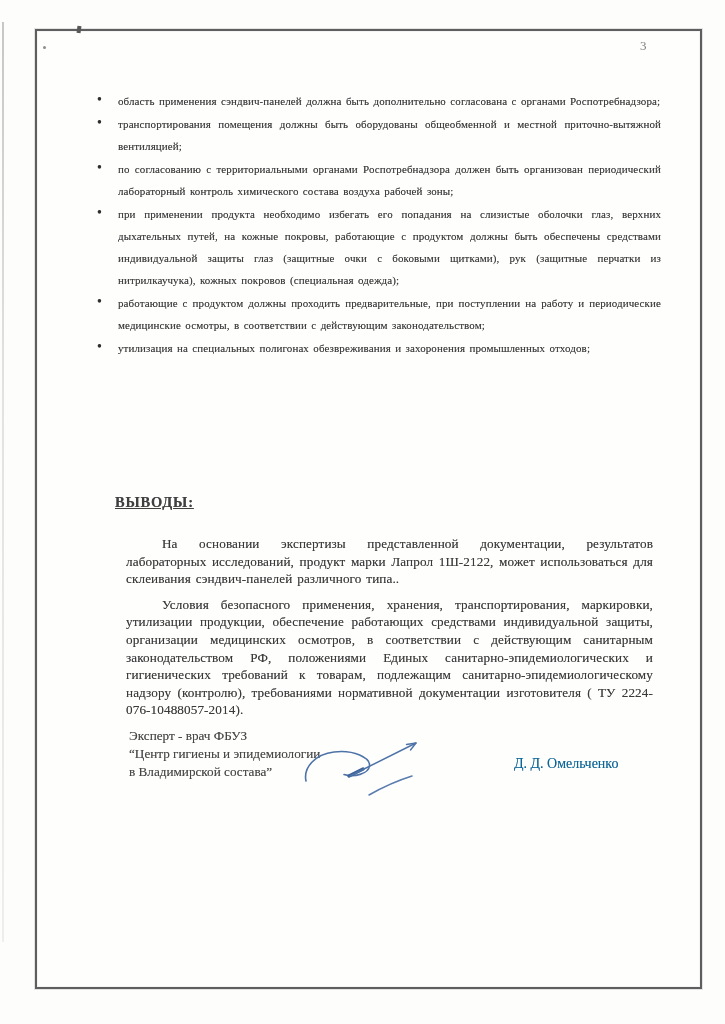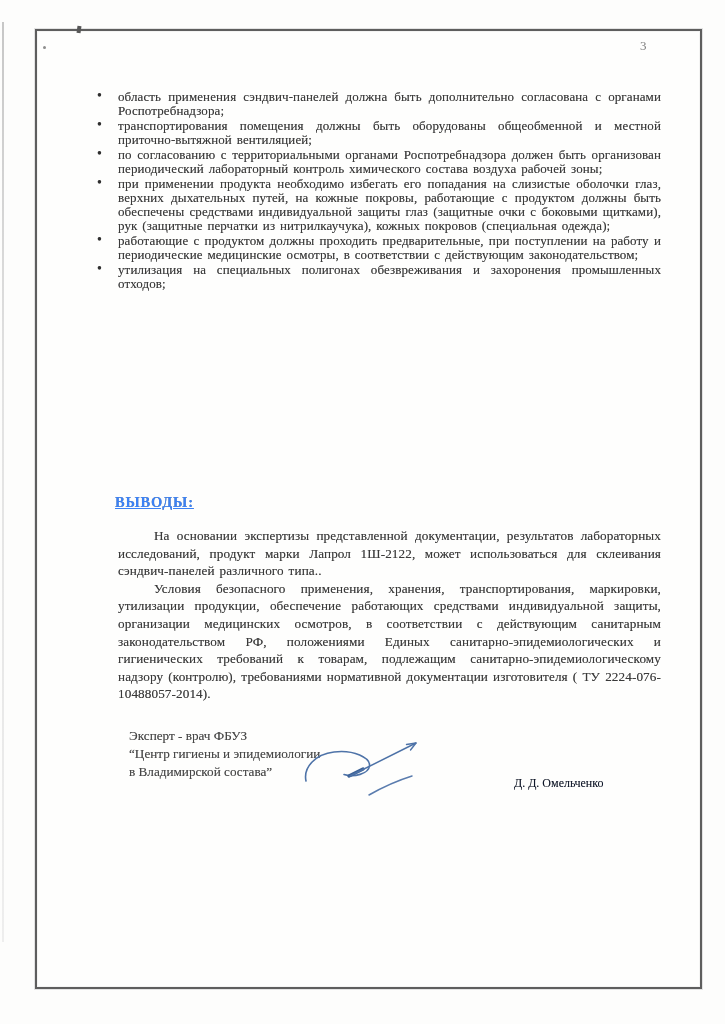--- a/index.html
+++ b/index.html
@@ -53,22 +53,22 @@
     font-size: 13px;
     color: #7d7d7d;
     letter-spacing: 1px;
   }
   .bullets {
     position: absolute;
     left: 118px; top: 90px;
     width: 543px;
     margin: 0; padding: 0;
     list-style: none;
-    font-size: 13px;
-    line-height: 14px;
+    font-size: 11px;
+    line-height: 22px;
     text-align: justify;
     word-spacing: 1.5px;
     letter-spacing: .1px;
     text-shadow: 0 0 .5px rgba(70,70,70,.55);
   }
   .bullets li {
     position: relative;
     margin: 0 0 1px 0;
   }
   .bullets li::before {
@@ -79,51 +79,51 @@
     color: #2e2e2e;
   }
   .conclusions-heading {
     position: absolute;
     left: 115px; top: 494px;
     margin: 0;
     font-size: 14.5px;
     font-weight: bold;
     text-decoration: underline;
     letter-spacing: .8px;
-    color: #3b82f6;
+    color: #404040;
     text-shadow: 0 0 .5px rgba(60,60,60,.6);
   }
   .conclusions-body {
     position: absolute;
     left: 118px; top: 527px;
     width: 543px;
     font-size: 13.2px;
     line-height: 17.6px;
     text-align: justify;
     word-spacing: 1.5px;
     letter-spacing: .1px;
     text-shadow: 0 0 .5px rgba(70,70,70,.55);
   }
   .conclusions-body p {
-    margin: 0;
+    margin: 8px;
     text-indent: 36px;
   }
   .sig-left {
     position: absolute;
     left: 129px; top: 727px;
     font-size: 13.2px;
     line-height: 18px;
     color: #474747;
     text-shadow: 0 0 .5px rgba(80,80,80,.5);
   }
   .sig-name {
     position: absolute;
-    left: 514px; top: 776px;
-    font-size: 12px;
-    color: #0f172a;
+    left: 514px; top: 756px;
+    font-size: 14px;
+    color: #0369a1;
     text-shadow: 0 0 .5px rgba(80,80,80,.5);
   }
   .signature-svg {
     position: absolute;
     left: 293px; top: 736px;
     width: 135px; height: 64px;
   }
 </style>
 </head>
 <body>

